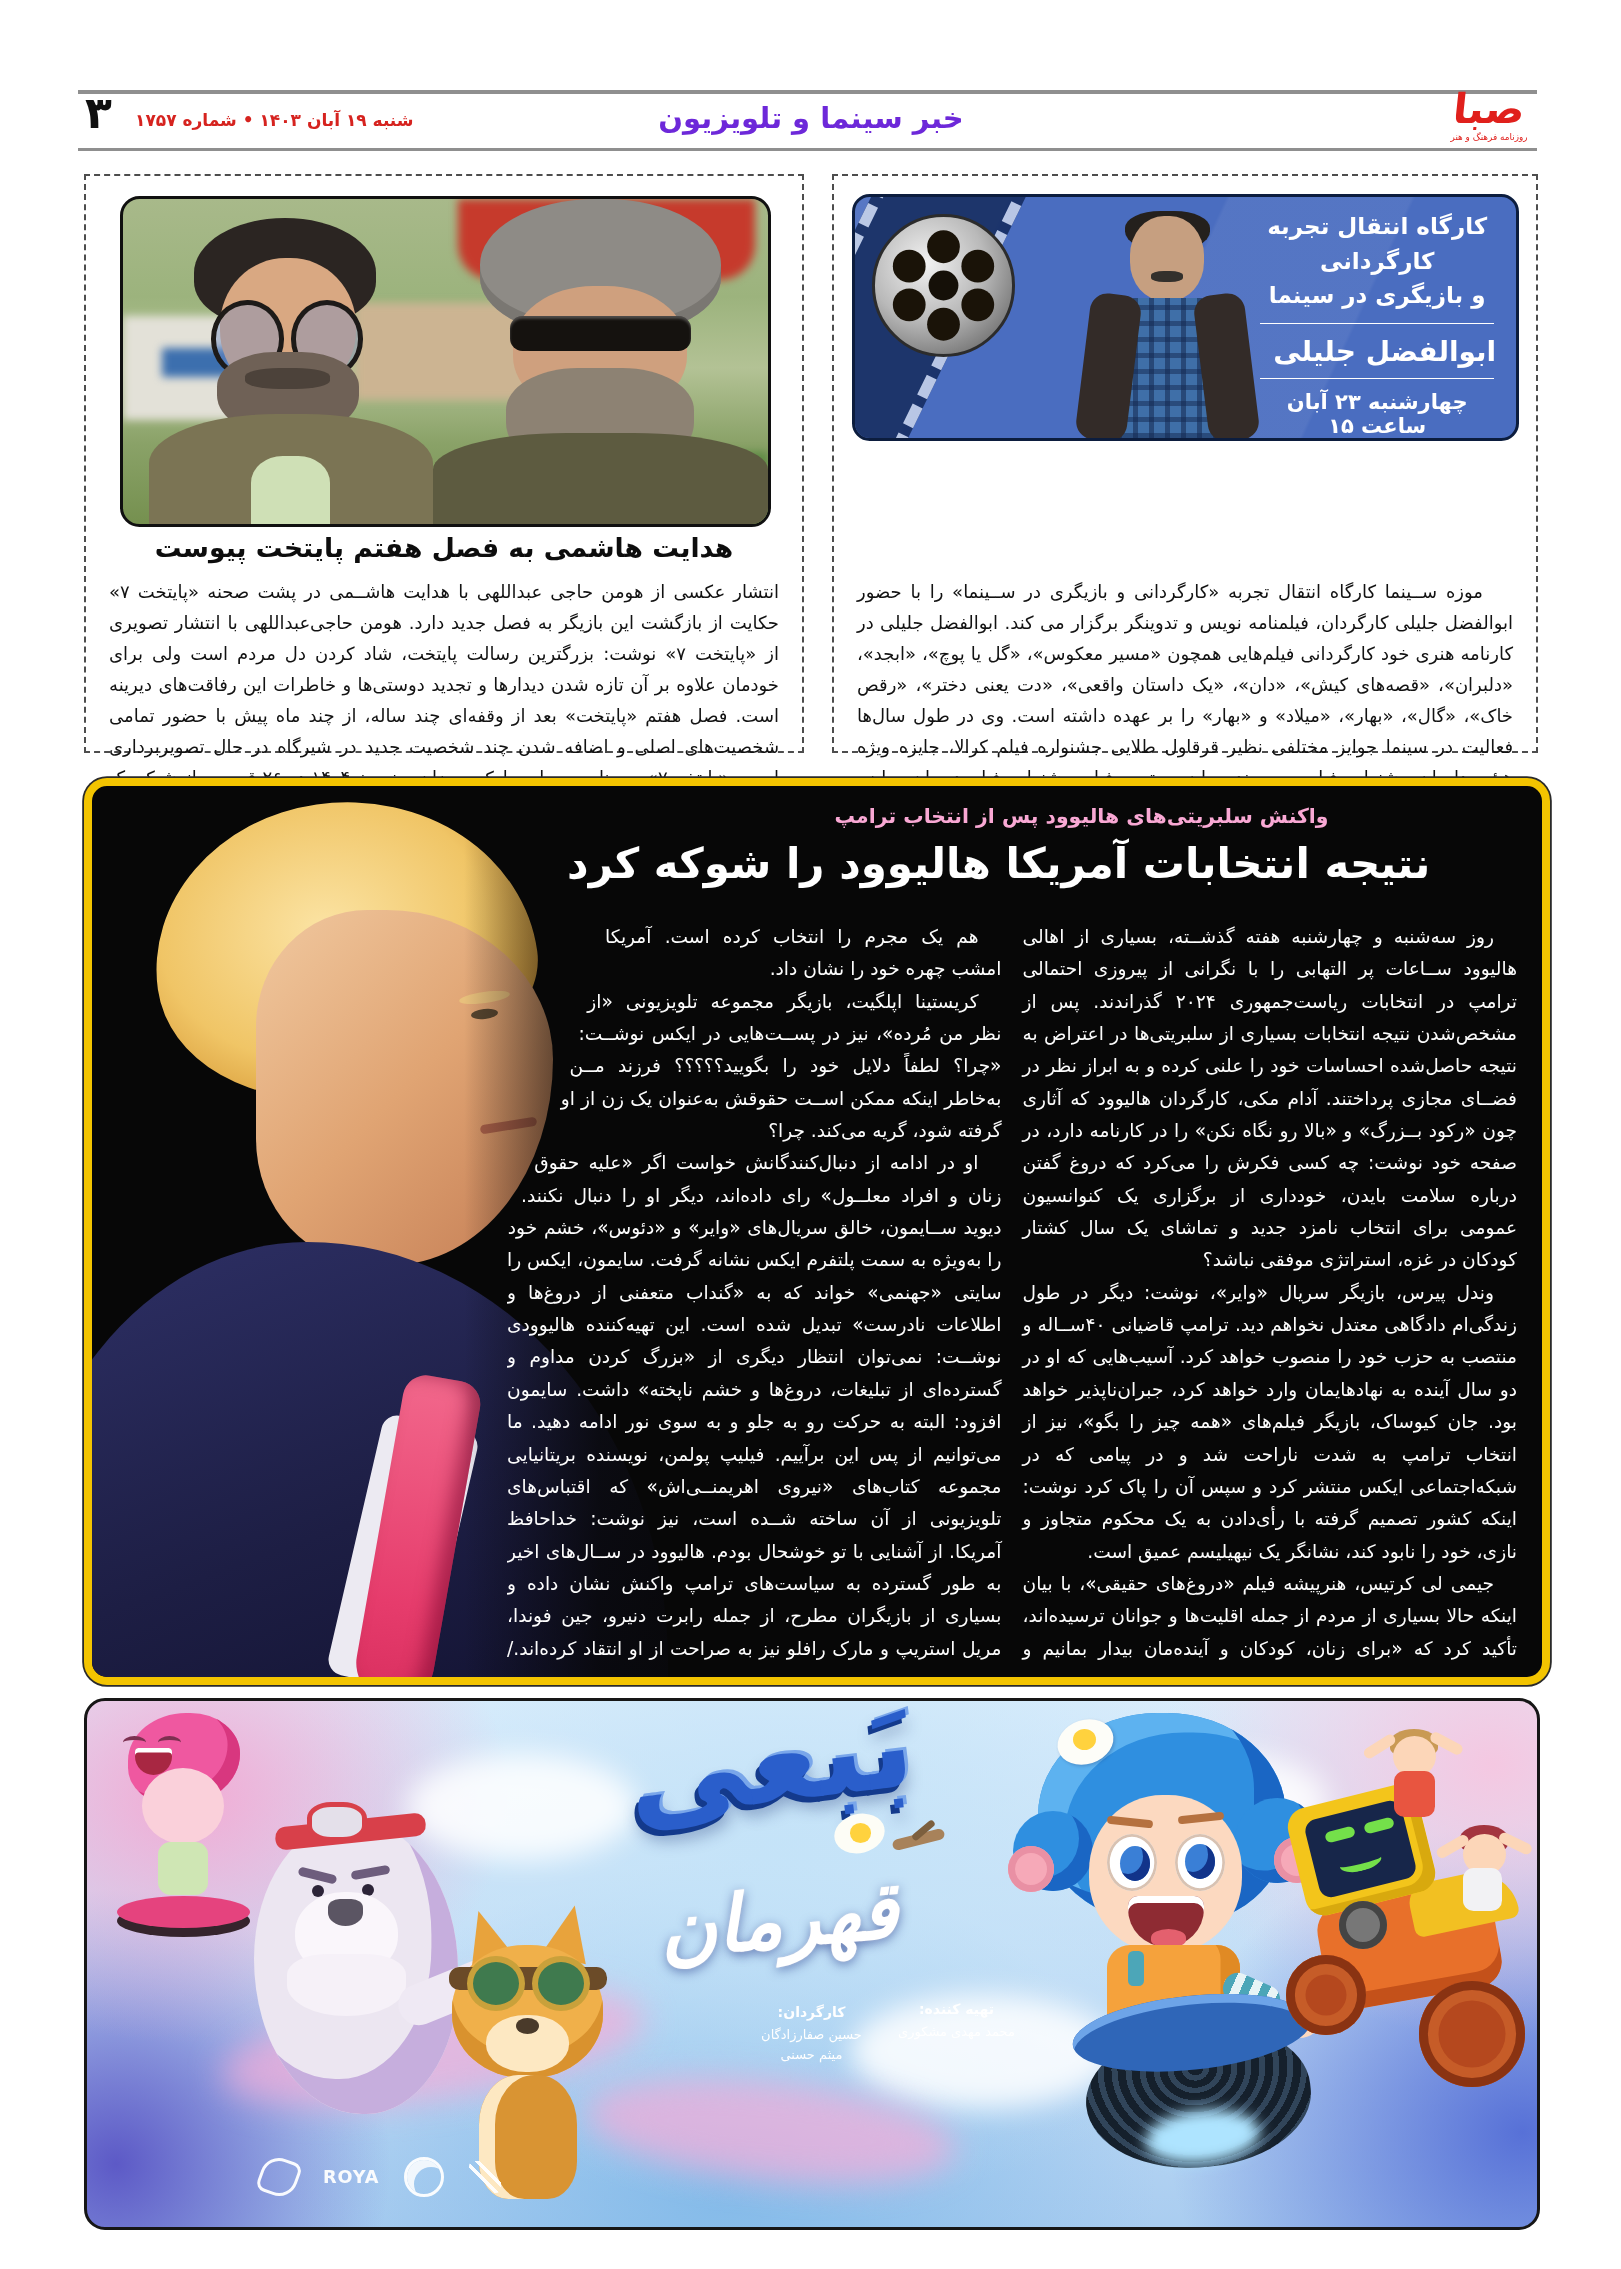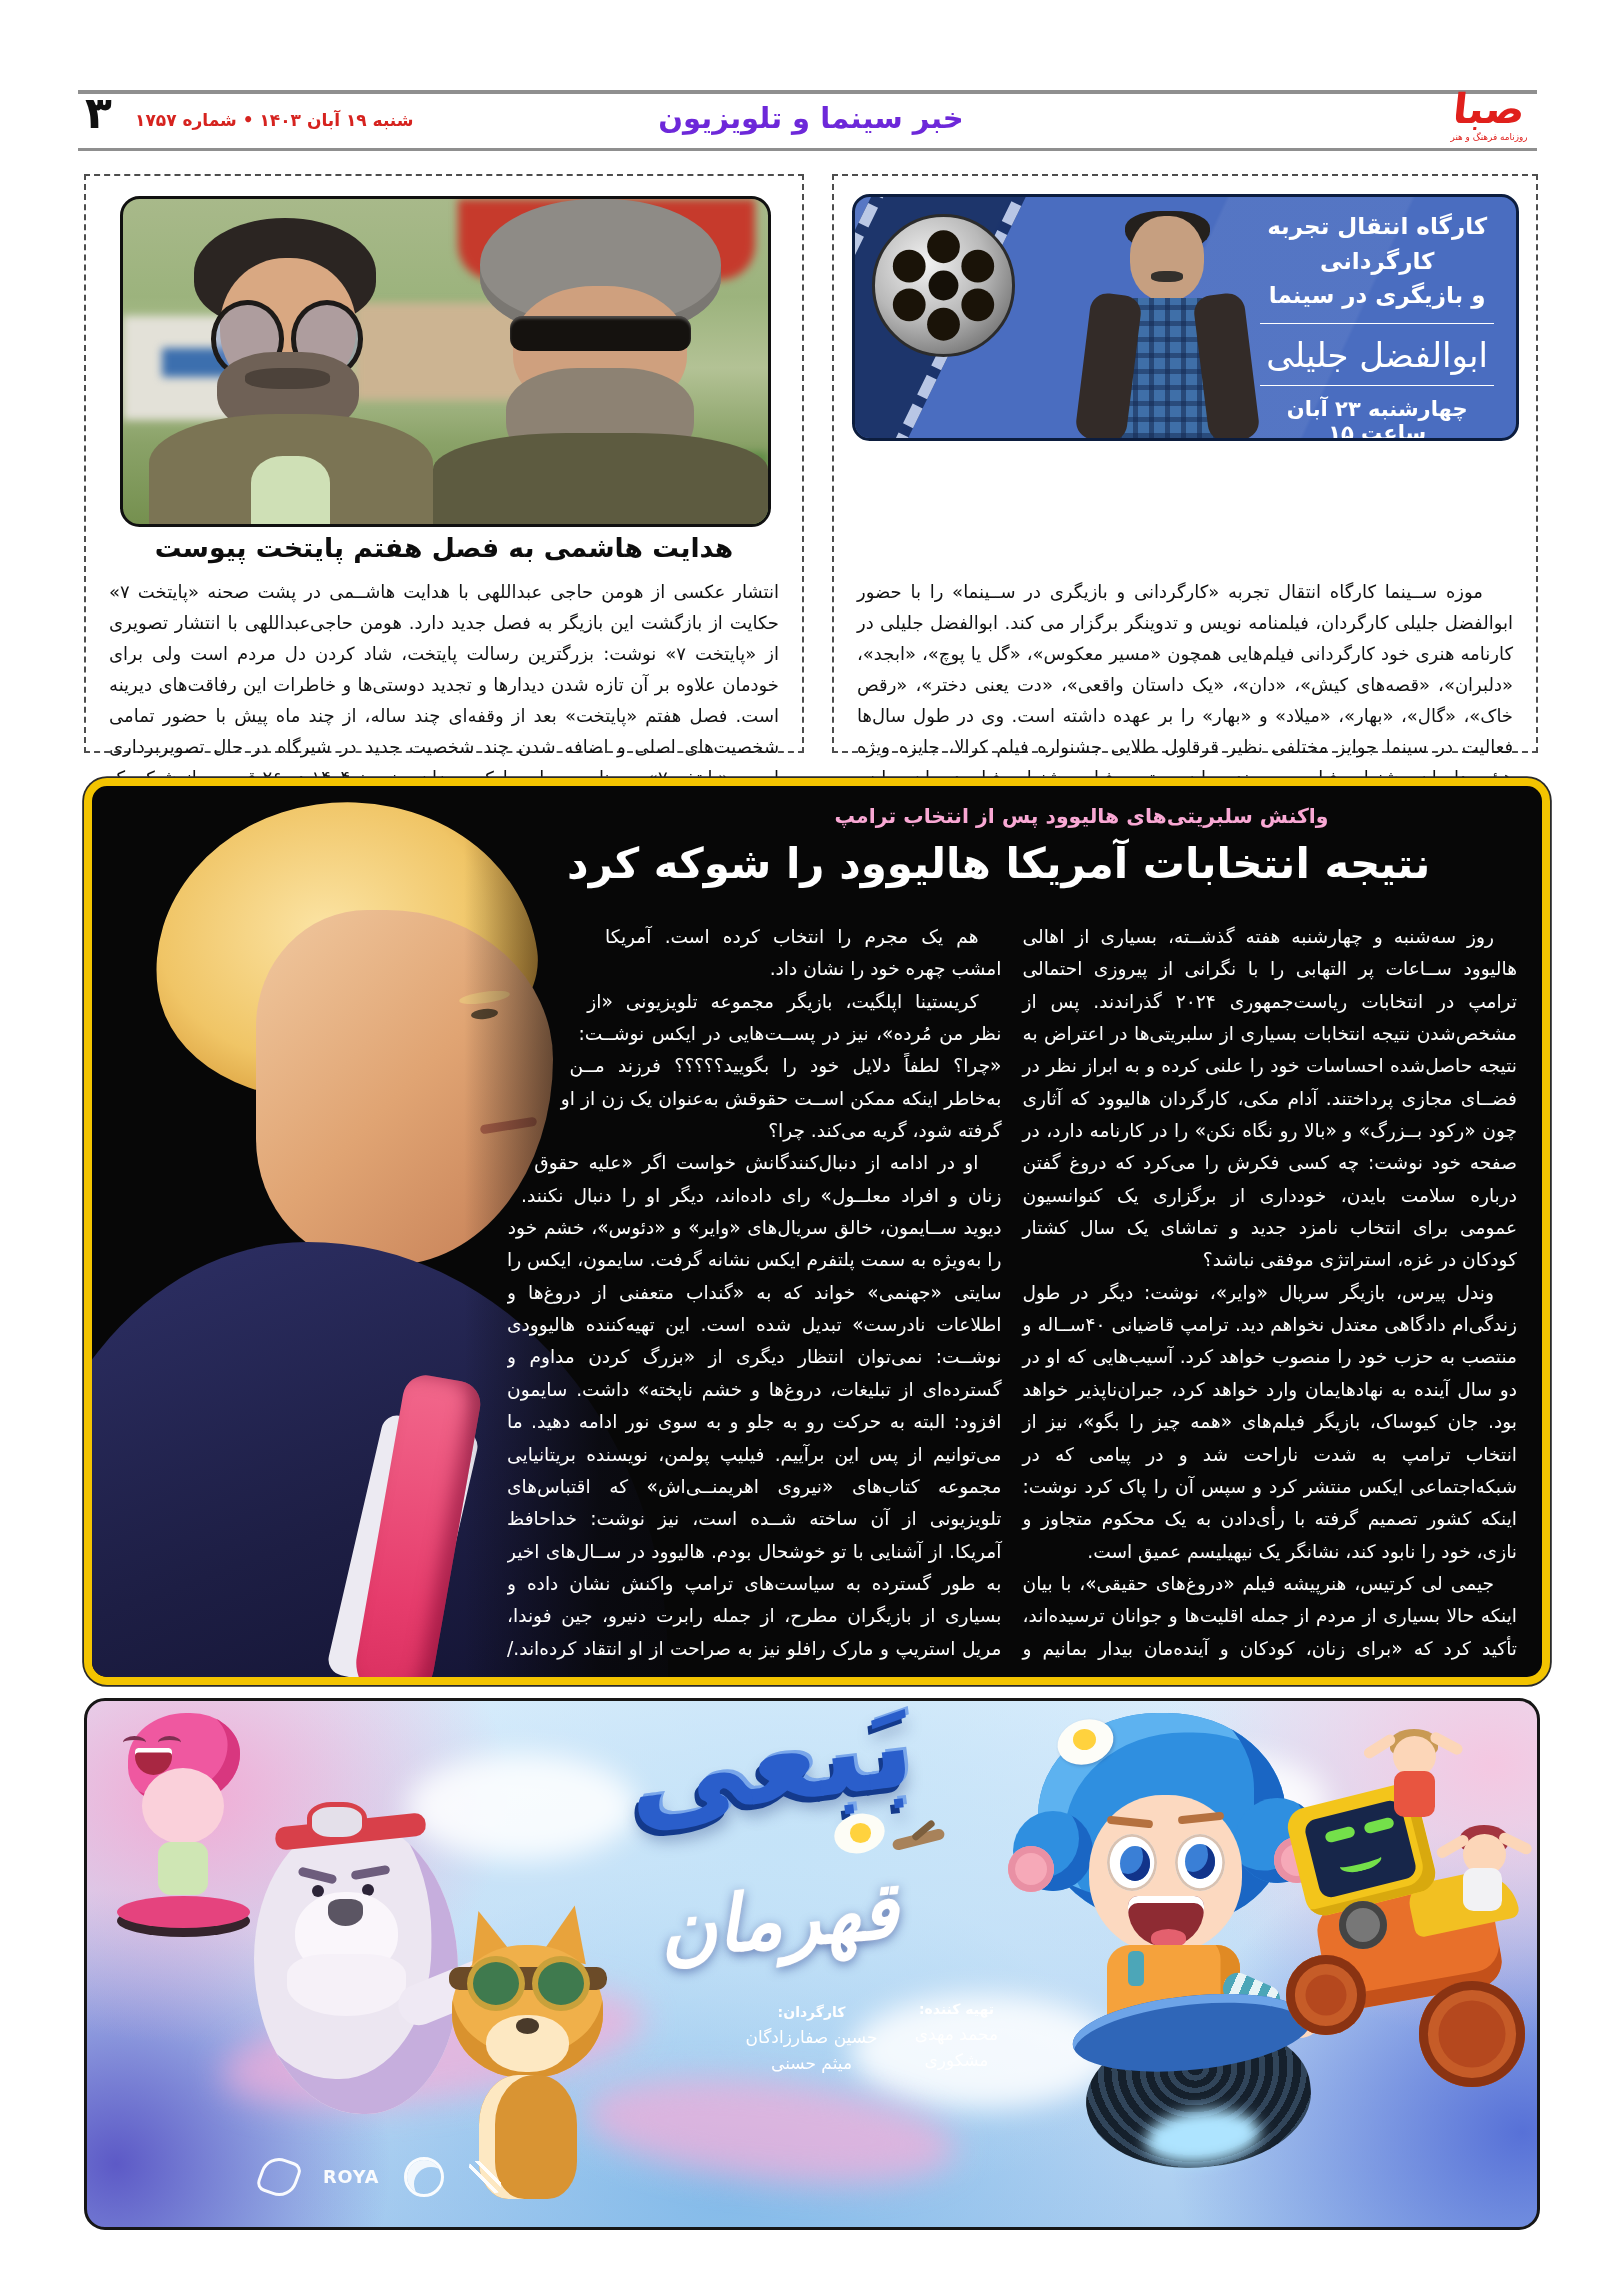--- a/index.html
+++ b/index.html
@@ -69,21 +69,21 @@
     background:
      repeating-linear-gradient(90deg, rgba(20,40,80,.55) 0 5.3px, rgba(0,0,0,0) 5.3px 16px),
      repeating-linear-gradient(0deg, rgba(20,40,80,.5) 0 5.3px, rgba(0,0,0,0) 5.3px 16px),
      #3f6fa8;}
   #banner-man .lapelL,#banner-man .lapelR{position:absolute;top:78px;width:51px;height:147px;background:#332b28;border-radius:17.7px;}
   #banner-man .lapelL{left:17.7px;transform:rotate(7deg);}
   #banner-man .lapelR{left:135px;transform:rotate(-7deg);}
   #banner-text{position:absolute;right:19.5px;top:12.4px;width:238px;text-align:center;color:#ffffff;direction:rtl;}
   #banner-text .l1{font-size:23px;font-weight:bold;line-height:1.5;}
   #banner-text hr{border:none;border-top:1.8px solid #fff;margin:10.6px 1.8px;}
-  #banner-text .nm{font-size:34px;font-weight:normal;}
+  #banner-text .nm{font-size:28px;font-weight:bold;text-align:right;}
   #banner-text .tm{font-size:21px;font-weight:bold;}
   
   #trump{position:absolute;left:84px;top:778px;width:1450px;height:891px;background:#070707;
     border:8px solid #f3c400;border-radius:23px;box-shadow:0 0 0 1.8px #2a2a2a;overflow:hidden;}
   #trump-photo{position:absolute;left:0;top:0;width:674px;height:100%;}
   .t-hair{position:absolute;left:62px;top:16px;width:381px;height:293px;transform:rotate(-8deg);
     background:radial-gradient(ellipse at 45% 42%,#fbe3a3 0%,#f0c566 55%,#d79a37 82%,rgba(0,0,0,0) 83%);
     border-radius:48% 52% 55% 45%/55% 60% 40% 45%;}
   .t-face{position:absolute;left:164px;top:124px;width:297px;height:355px;
     background:linear-gradient(135deg,#efc59b 5%,#e0a473 50%,#c9845a 90%);
@@ -215,21 +215,21 @@
   #poster-title-sub{left:541px;top:174px;width:301px;text-align:center;font-size:78px;font-weight:bold;font-style:italic;color:#ffffff;
      transform:rotate(-5deg);text-shadow:0 2.7px 10.6px rgba(25,45,130,.55),0 0 1.8px #fff;}
   #plane{left:805px;top:126px;width:59px;height:23px;}
   #plane .fus{position:absolute;left:0;top:7px;width:53px;height:10.6px;background:#a8severely;background:#a8825a;border-radius:7px;transform:rotate(-14deg);}
   #plane .wing{position:absolute;left:17.7px;top:0px;width:26.6px;height:7px;background:#7c5f3e;border-radius:3.5px;transform:rotate(-40deg);}
   
   .credit{position:absolute;color:#fff;text-align:center;direction:rtl;}
   #credit-dir{left:658px;top:303px;width:133px;}
   #credit-prod{left:794px;top:300px;width:151px;}
   .credit .lbl{font-size:14px;font-weight:bold;display:block;}
-  .credit .val{font-size:17px;display:block;margin-top:5.3px;line-height:1.5;}
+  .credit .val{font-size:13px;display:block;margin-top:5.3px;line-height:1.5;}
   
   #poster-logos{position:absolute;left:173px;top:454px;height:44px;display:flex;gap:25px;align-items:center;}
   .plogo{color:#fff;opacity:.95;}
   #plogo1{width:32px;height:32px;background:
      linear-gradient(45deg,transparent 40%,#fff 40% 48%,transparent 48% 58%,#fff 58% 66%,transparent 66%);border-radius:5.3px;}
   #plogo2{width:34px;height:34px;border:3.5px solid #fff;border-radius:50%;box-shadow:inset 0 0 0 5.3px rgba(255,255,255,0), inset 7px 7px 0 rgba(255,255,255,.9);}
   #plogo3{font-size:17.7px;font-weight:bold;letter-spacing:0.9px;font-family:"DejaVu Sans",sans-serif;}
   #plogo4{width:32px;height:32px;border:3.5px solid #fff;border-radius:50% 8.9px 50% 8.9px;transform:rotate(20deg);}
 </style>
 </head>

